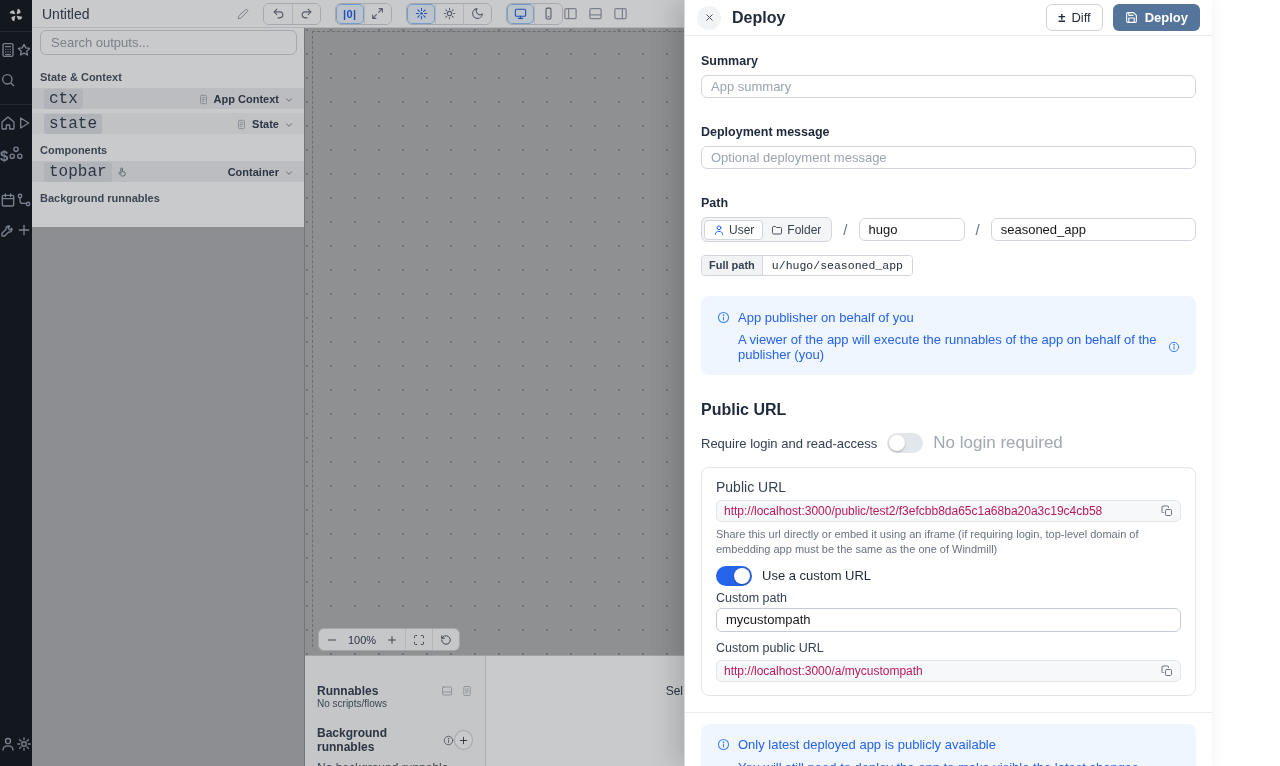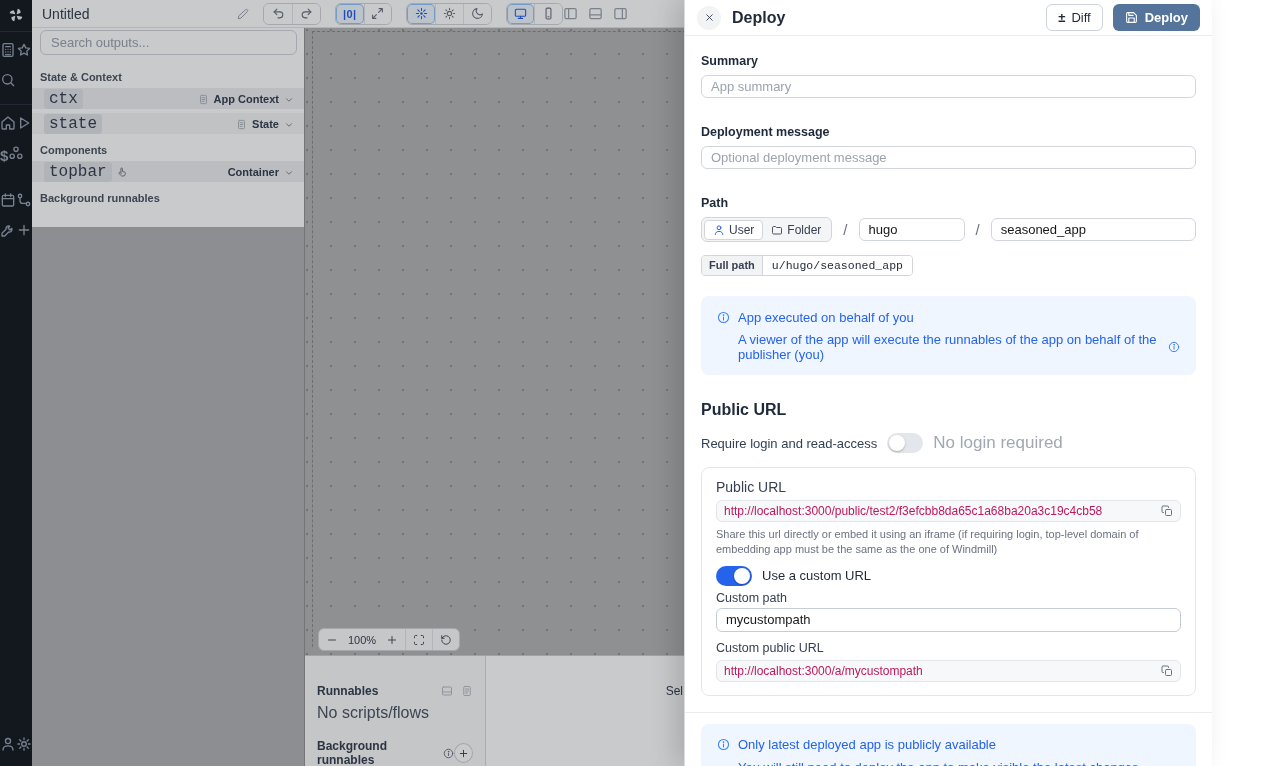--- a/index.html
+++ b/index.html
@@ -53,21 +53,21 @@
   .zlevel { font-size:11px; color:#374151; width:34px; text-align:center; }
   .zdiv { width:1px; height:23px; background:#e2e5e9; }
 
   
   .bpanel { position:absolute; left:305px; top:655px; width:379px; height:111px; background:#fff; border-top:1px solid #c9cdd2; z-index:4; display:flex; }
   .bleft { width:181px; background:#f9fafb; border-right:1px solid #d6dade; padding:28px 12px; position:relative; }
   .bright { flex:1; position:relative; background:#fff; }
   .br-title-row { display:flex; align-items:center; }
   .br-title { font-size:12px; font-weight:700; color:#374151; }
   .br-icons { margin-left:auto; display:flex; gap:8px; color:#b7bdc5; font-size:12px; }
-  .br-empty { font-size:16px; color:#4b5563; margin-top:6px; }
+  .br-empty { font-size:10px; color:#4b5563; margin-top:0; }
   .bg-row { display:flex; align-items:center; margin-top:17px; }
   .bg-title { font-size:12px; font-weight:700; color:#374151; display:flex; align-items:center; gap:4px; }
   .bg-title .sbi { margin:0; font-size:11px; color:#6b7280; }
   .plus-circle { margin-left:auto; width:20px; height:20px; border:1px solid #cfd4da; border-radius:50%; display:flex; align-items:center; justify-content:center; color:#374151; font-size:11px; background:#fff; cursor:pointer; }
   .bg-empty { font-size:12px; color:#4b5563; margin-top:7px; }
   .sel-text { position:absolute; right:1px; top:28px; font-size:12px; color:#374151; white-space:nowrap; }
 
   
   .backdrop { position:absolute; left:0; top:0; width:684px; height:766px; background:rgba(10,13,16,0.22); z-index:40; }
 
@@ -505,21 +505,21 @@
 
     <div class="infobox first">
       <div class="ib-title">
         <span class="sbi" data-icon="info">
             <svg viewBox="0 0 24 24" fill="none" stroke="currentColor" stroke-width="2" stroke-linecap="round" stroke-linejoin="round">
               <circle cx="12" cy="12" r="9.3"></circle>
               <path d="M12 11v5.5"></path>
               <circle cx="12" cy="7.6" r="0.6" fill="currentColor"></circle>
             </svg>
           </span>
-        <span>App executed on behalf of you</span>
+        <span>App publisher on behalf of you</span>
       </div>
       <div class="ib-body">
         <span>A viewer of the app will execute the runnables of the app on behalf of the publisher (you)</span>
         <span class="sbi" data-icon="info">
             <svg viewBox="0 0 24 24" fill="none" stroke="currentColor" stroke-width="2" stroke-linecap="round" stroke-linejoin="round">
               <circle cx="12" cy="12" r="9.3"></circle>
               <path d="M12 11v5.5"></path>
               <circle cx="12" cy="7.6" r="0.6" fill="currentColor"></circle>
             </svg>
           </span>

